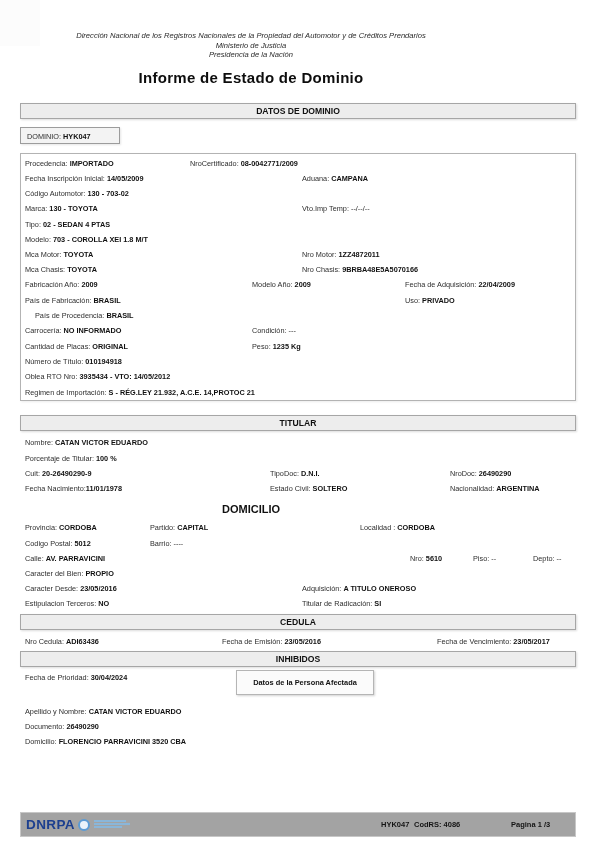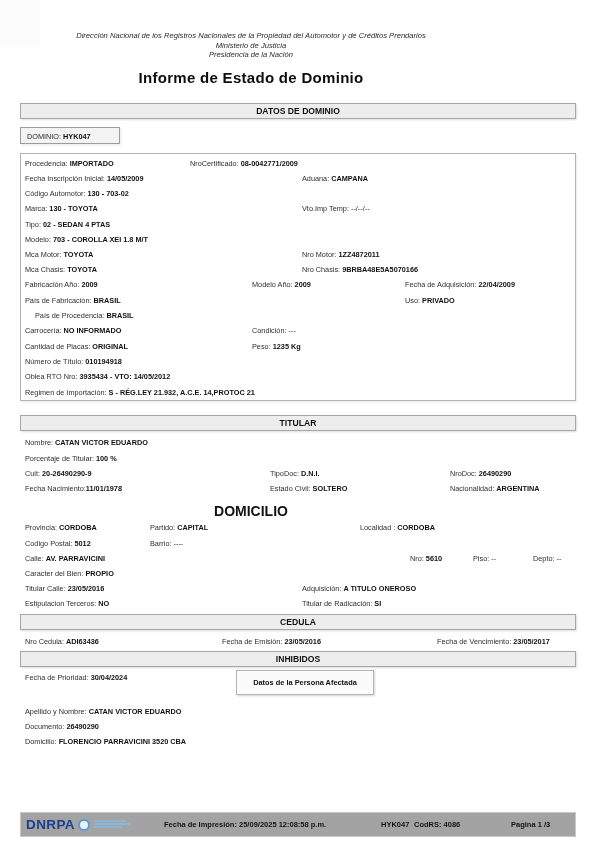--- a/index.html
+++ b/index.html
@@ -5,21 +5,21 @@
   html,body{margin:0;padding:0;}
   body{width:600px;height:850px;background:#ffffff;position:relative;
        font-family:"Liberation Sans", sans-serif;color:#1d1d1d;overflow:hidden;}
   .abs{position:absolute;}
   .ctr{left:0;width:502px;text-align:center;}
   .hdr-it{font-style:italic;font-size:7.6px;color:#2b2b2b;}
   .title{font-size:15px;font-weight:bold;letter-spacing:.3px;color:#0d0d0d;}
   .bar{position:absolute;left:20px;width:554px;height:14px;background:#ededed;
        border:1px solid #a6a6a6;box-shadow:1px 1px 2px rgba(0,0,0,.14);
        text-align:center;font-size:8.6px;font-weight:bold;line-height:14px;color:#111;}
-  .subhead{font-size:14px;font-weight:bold;color:#111;}
+  .subhead{font-size:11px;font-weight:bold;color:#111;}
   .row{position:absolute;left:0;width:505px;height:12px;font-size:7.3px;white-space:nowrap;}
   .fd{position:absolute;top:0;white-space:nowrap;}
   .l{color:#2e2e2e;margin-top:12px;}
   .v{font-weight:bold;color:#111;}
   .vn{font-weight:normal;color:#2e2e2e;}
   .dominio-box{position:absolute;left:20px;top:127px;width:100px;height:17px;
        background:#f3f3f3;border:1px solid #9c9c9c;box-shadow:1px 1px 2px rgba(0,0,0,.10);
        font-size:7.3px;line-height:17px;padding-left:6px;box-sizing:border-box;white-space:nowrap;}
   .databox{position:absolute;left:20px;top:153px;width:554px;height:246px;
        border:1px solid #b3b3b3;box-shadow:1px 1px 2px rgba(0,0,0,.08);background:#fff;}
@@ -145,21 +145,21 @@
 <div class="row" style="top:554px">
   <span class="fd" style="left:25px"><span class="l">Calle:</span> <span class="v">AV. PARRAVICINI</span></span>
   <span class="fd" style="left:410px"><span class="l">Nro:</span> <span class="v">5610</span></span>
   <span class="fd" style="left:473px"><span class="l">Piso:</span> <span class="vn">--</span></span>
   <span class="fd" style="left:533px"><span class="l">Depto:</span> <span class="vn">--</span></span>
 </div>
 <div class="row" style="top:569px">
   <span class="fd" style="left:25px"><span class="l">Caracter del Bien:</span> <span class="v">PROPIO</span></span>
 </div>
 <div class="row" style="top:584px">
-  <span class="fd" style="left:25px"><span class="l">Titular Calle:</span> <span class="v">23/05/2016</span></span>
+  <span class="fd" style="left:25px"><span class="l">Caracter Desde:</span> <span class="v">23/05/2016</span></span>
   <span class="fd" style="left:302px"><span class="l">Adquisición:</span> <span class="v">A TITULO ONEROSO</span></span>
 </div>
 <div class="row" style="top:599px">
   <span class="fd" style="left:25px"><span class="l">Estipulacion Terceros:</span> <span class="v">NO</span></span>
   <span class="fd" style="left:302px"><span class="l">Titular de Radicación:</span> <span class="v">SI</span></span>
 </div>
 
 <div class="bar" style="top:614px">CEDULA</div>
 
 <div class="row" style="top:637px">
@@ -186,17 +186,16 @@
 </div>
 
 <div class="footer">
   <span class="logo-txt">DNRPA</span>
   <span class="logo-ring"></span>
   <span class="logo-lines">
     <div style="width:32px"></div>
       <div style="width:36px"></div>
       <div style="width:28px"></div>
   </span>
-  <span class="fd" style="left:143px"><span>Fecha de Impresión:</span> <span>25/09/2025 12:08:58 p.m.</span></span>
   <span class="fd" style="left:360px">HYK047</span>
   <span class="fd" style="left:393px">CodRS: 4086</span>
   <span class="fd" style="left:490px">Pagina 1 /3</span>
 </div>
 
 </body></html>

